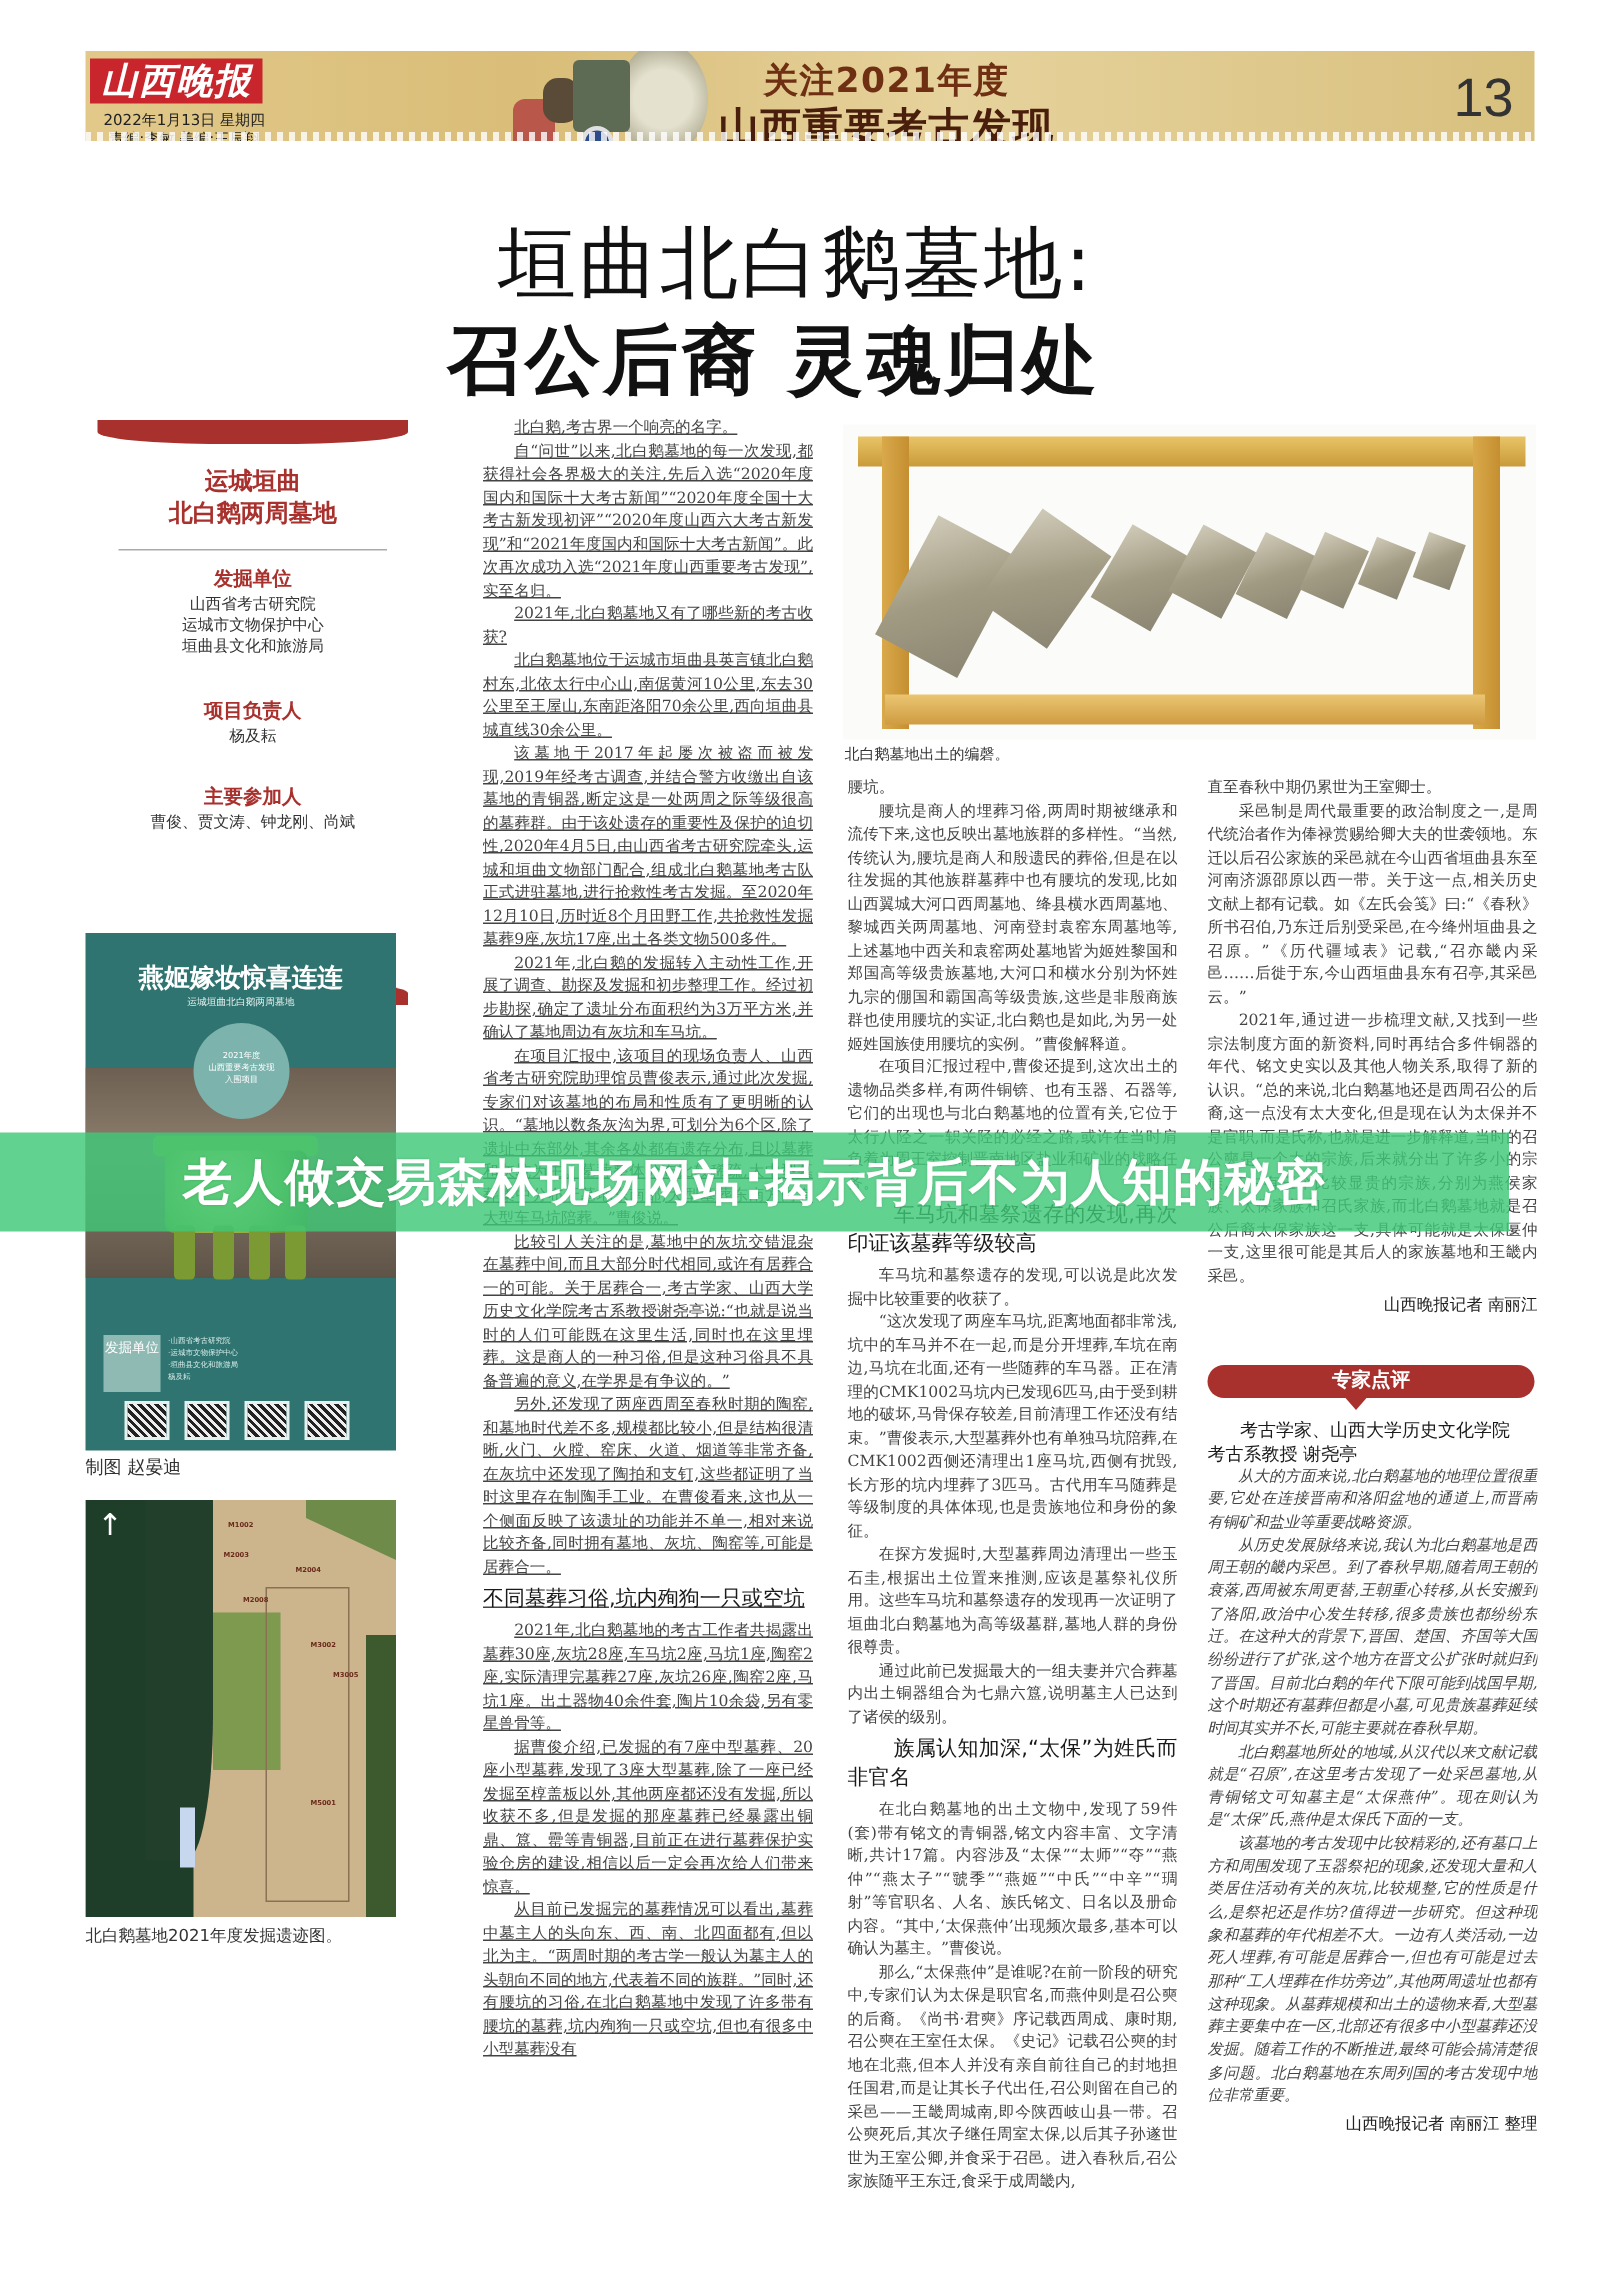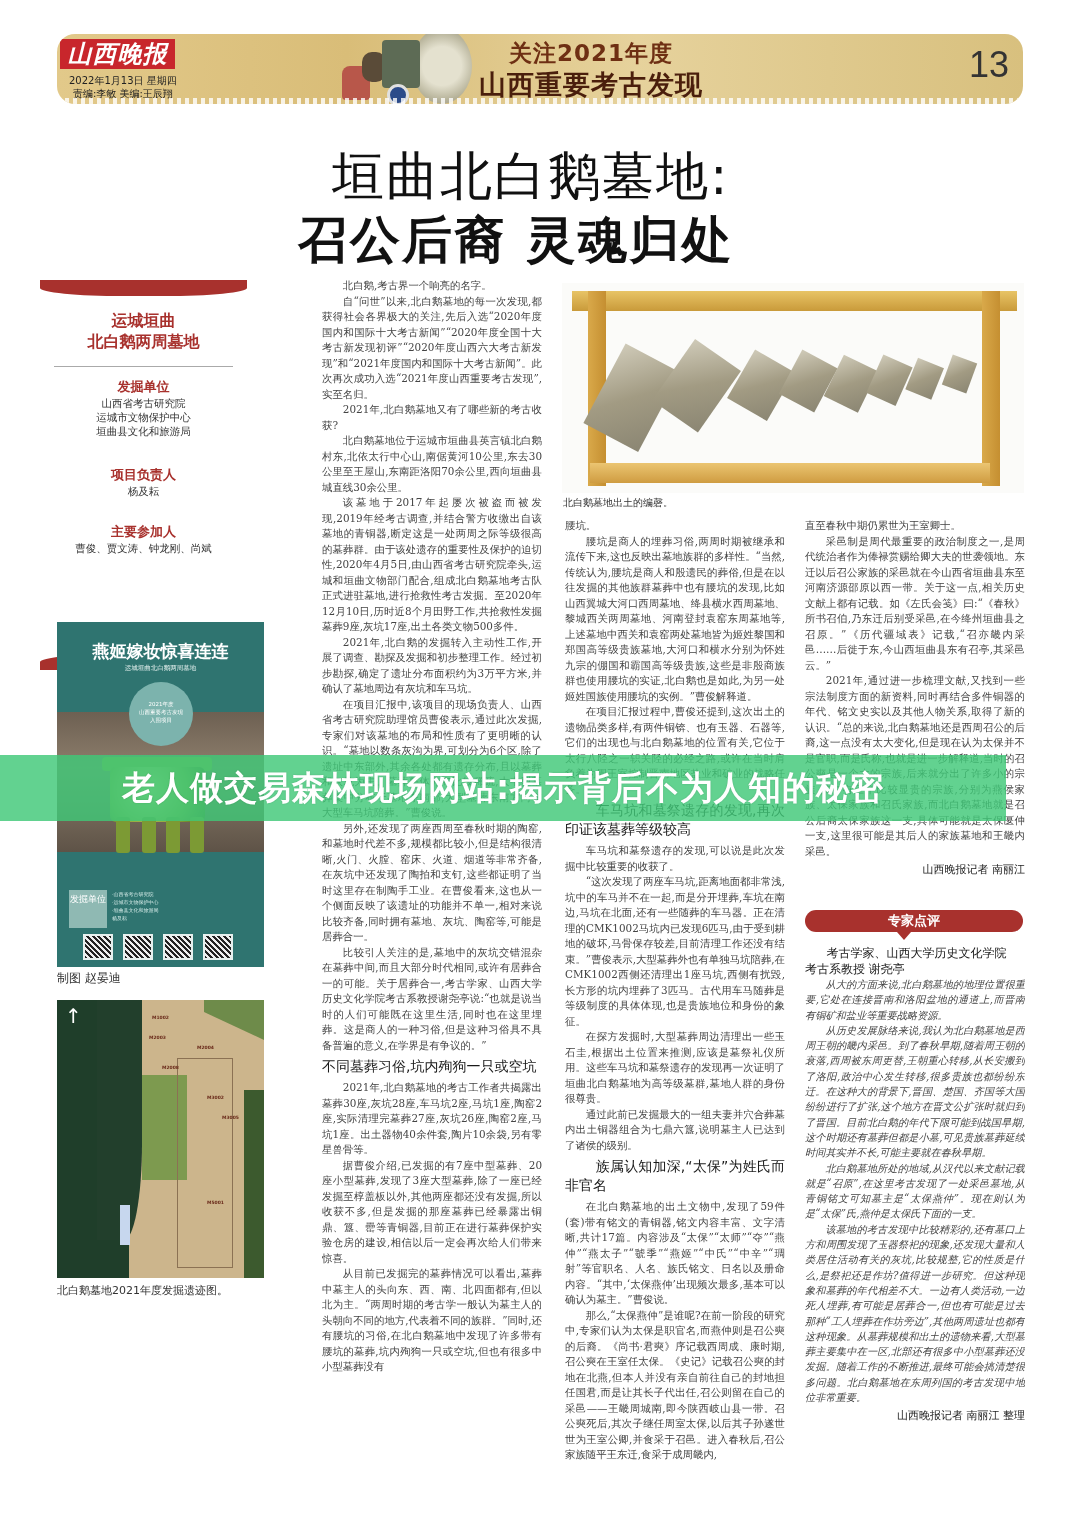--- a/index.html
+++ b/index.html
@@ -1,21 +1,21 @@
 <!DOCTYPE html>
 <html><head>
   <meta charset="utf-8">
   <style>
     * { box-sizing: border-box; margin: 0; padding: 0; }
     html, body { width: 1080px; height: 1514px; background: #ffffff; overflow: hidden; }
     body { position: relative; font-family: "DejaVu Sans", sans-serif; color: #333; }
 
     
-    .masthead { position: absolute; left: 57px; top: 34px; width: 966px; height: 70px;
-      background: linear-gradient(90deg, #e2c98a 0%, #d9bd78 30%, #e6d29c 60%, #d8c07e 100%); overflow: hidden; border-radius: 18px; }
+    .masthead { position: absolute; left: 57px; top: 34px; width: 966px; height: 60px;
+      background: linear-gradient(90deg, #e2c98a 0%, #d9bd78 30%, #e6d29c 60%, #d8c07e 100%); overflow: hidden; }
     .masthead::after { content: ""; position: absolute; left: 0; right: 0; bottom: 0; height: 6px;
       background: repeating-linear-gradient(90deg, #fff 0 4px, transparent 4px 8px); opacity: .8; }
     .logo { position: absolute; left: 3px; top: 5px; width: 115px; height: 30px; background: #c8262c; color: #fff;
       font-family: "DejaVu Serif", serif; font-style: italic; font-weight: bold; font-size: 24px; line-height: 30px; text-align: center; letter-spacing: 1px; }
     .date-line { position: absolute; left: 12px; top: 40px; font-size: 10px; color: #222; line-height: 13px; text-align: center; }
     .artifact { position: absolute; left: 275px; top: 0; width: 160px; height: 70px; }
     .artifact .jar1 { position:absolute; left:10px; top:32px; width:28px; height:34px; background:#b8574a; border-radius:8px 8px 4px 4px; }
     .artifact .jar2 { position:absolute; left:30px; top:18px; width:24px; height:30px; background:#5a4b38; border-radius:10px; }
     .artifact .ding { position:absolute; left:50px; top:6px; width:38px; height:48px; background:#5d6b55; border-radius:4px; }
     .artifact .mirror { position:absolute; left:80px; top:-6px; width:60px; height:76px; border-radius:50%; background: radial-gradient(circle, #e4e1cf 40%, #b7b39a 70%, #8f8b78 100%); }
@@ -24,21 +24,21 @@
     .banner-title .l1 { font-size: 23px; letter-spacing: 1px; color:#6e2f13; }
     .banner-title .l2 { font-size: 27px; letter-spacing: 1px; color:#4a1e0c; margin-top: -2px; }
     .page-num { position: absolute; right: 14px; top: 10px; font-size: 36px; color: #333; font-family: "Liberation Sans", sans-serif; }
 
     
     .headline { position: absolute; left: 298px; top: 145px; width: 500px; }
     .headline .h1 { font-size: 52px; color: #111; letter-spacing: 2px; font-weight: normal; line-height: 62px; padding-left: 34px; }
     .headline .h2 { font-size: 50px; color: #111; font-weight: bold; letter-spacing: 2px; line-height: 62px; margin-top: 2px; }
 
     
-    .info-box { position: absolute; left: 40px; top: 280px; width: 207px; height: 390px; }
+    .info-box { position: absolute; left: 65px; top: 280px; width: 207px; height: 390px; }
     .info-box .band-top, .info-box .band-bottom { position: absolute; left: 0; right: 0; height: 16px; background: #a8312d; }
     .info-box .band-top { top: 0; border-radius: 0 0 40% 40% / 0 0 8px 8px; }
     .info-box .band-bottom { bottom: 0; border-radius: 40% 40% 0 0 / 8px 8px 0 0; }
     .info-title { position: absolute; top: 30px; left: 0; right: 0; text-align: center; color: #a8312d; font-size: 16px; line-height: 21px; font-weight: bold; }
     .info-divider { position: absolute; top: 86px; left: 14px; right: 14px; height: 1px; background: #aaa; }
     .info-sec { position: absolute; left: 0; right: 0; text-align: center; }
     .info-sec .lab { color: #a8312d; font-weight: bold; font-size: 13px; line-height: 18px; }
     .info-sec .val { color: #333; font-size: 10.5px; line-height: 14px; }
 
     
@@ -213,30 +213,30 @@
   <div class="chime" style="left:128px;top:72px;width:56px;height:75px;transform:rotate(35deg)"></div>
   <div class="chime" style="left:190px;top:78px;width:46px;height:56px;transform:rotate(30deg)"></div>
   <div class="chime" style="left:238px;top:76px;width:40px;height:50px;transform:rotate(28deg)"></div>
   <div class="chime" style="left:280px;top:80px;width:38px;height:46px;transform:rotate(26deg)"></div>
   <div class="chime" style="left:320px;top:78px;width:32px;height:42px;transform:rotate(24deg)"></div>
   <div class="chime" style="left:355px;top:80px;width:28px;height:34px;transform:rotate(22deg)"></div>
   <div class="chime" style="left:390px;top:76px;width:26px;height:32px;transform:rotate(20deg)"></div>
 </div>
 <div class="photo-caption">北白鹅墓地出土的编磬。</div>
 
-<div class="col" id="col1" style="max-height: 1217px; overflow: hidden;">
+<div class="col" id="col1" style="max-height: 1217px; overflow: hidden; text-decoration: underline;">
     <p>北白鹅,考古界一个响亮的名字。</p>
     <p>自“问世”以来,北白鹅墓地的每一次发现,都获得社会各界极大的关注,先后入选“2020年度国内和国际十大考古新闻”“2020年度全国十大考古新发现初评”“2020年度山西六大考古新发现”和“2021年度国内和国际十大考古新闻”。此次再次成功入选“2021年度山西重要考古发现”,实至名归。</p>
     <p>2021年,北白鹅墓地又有了哪些新的考古收获?</p>
     <p>北白鹅墓地位于运城市垣曲县英言镇北白鹅村东,北依太行中心山,南倨黄河10公里,东去30公里至王屋山,东南距洛阳70余公里,西向垣曲县城直线30余公里。</p>
     <p>该墓地于2017年起屡次被盗而被发现,2019年经考古调查,并结合警方收缴出自该墓地的青铜器,断定这是一处两周之际等级很高的墓葬群。由于该处遗存的重要性及保护的迫切性,2020年4月5日,由山西省考古研究院牵头,运城和垣曲文物部门配合,组成北白鹅墓地考古队正式进驻墓地,进行抢救性考古发掘。至2020年12月10日,历时近8个月田野工作,共抢救性发掘墓葬9座,灰坑17座,出土各类文物500多件。</p>
     <p>2021年,北白鹅的发掘转入主动性工作,开展了调查、勘探及发掘和初步整理工作。经过初步勘探,确定了遗址分布面积约为3万平方米,并确认了墓地周边有灰坑和车马坑。</p>
     <p>在项目汇报中,该项目的现场负责人、山西省考古研究院助理馆员曹俊表示,通过此次发掘,专家们对该墓地的布局和性质有了更明晰的认识。“墓地以数条灰沟为界,可划分为6个区,除了遗址中东部外,其余各处都有遗存分布,且以墓葬和灰坑为主。墓葬整体分布比较稀疏,大中型墓葬集中分布于墓地东南部,大型墓葬东南方向有大型车马坑陪葬。”曹俊说。</p>
+    <p>比较引人关注的是,墓地中的灰坑交错混杂在墓葬中间,而且大部分时代相同,或许有居葬合一的可能。关于居葬合一,考古学家、山西大学历史文化学院考古系教授谢尧亭说:“也就是说当时的人们可能既在这里生活,同时也在这里埋葬。这是商人的一种习俗,但是这种习俗具不具备普遍的意义,在学界是有争议的。”</p>
     <p>另外,还发现了两座西周至春秋时期的陶窑,和墓地时代差不多,规模都比较小,但是结构很清晰,火门、火膛、窑床、火道、烟道等非常齐备,在灰坑中还发现了陶拍和支钉,这些都证明了当时这里存在制陶手工业。在曹俊看来,这也从一个侧面反映了该遗址的功能并不单一,相对来说比较齐备,同时拥有墓地、灰坑、陶窑等,可能是居葬合一。</p>
-    <p>比较引人关注的是,墓地中的灰坑交错混杂在墓葬中间,而且大部分时代相同,或许有居葬合一的可能。关于居葬合一,考古学家、山西大学历史文化学院考古系教授谢尧亭说:“也就是说当时的人们可能既在这里生活,同时也在这里埋葬。这是商人的一种习俗,但是这种习俗具不具备普遍的意义,在学界是有争议的。”</p>
     <h3 class="flat">不同墓葬习俗,坑内殉狗一只或空坑</h3>
     <p>2021年,北白鹅墓地的考古工作者共揭露出墓葬30座,灰坑28座,车马坑2座,马坑1座,陶窑2座,实际清理完墓葬27座,灰坑26座,陶窑2座,马坑1座。出土器物40余件套,陶片10余袋,另有零星兽骨等。</p>
     <p>据曹俊介绍,已发掘的有7座中型墓葬、20座小型墓葬,发现了3座大型墓葬,除了一座已经发掘至椁盖板以外,其他两座都还没有发掘,所以收获不多,但是发掘的那座墓葬已经暴露出铜鼎、簋、罍等青铜器,目前正在进行墓葬保护实验仓房的建设,相信以后一定会再次给人们带来惊喜。</p>
     <p>从目前已发掘完的墓葬情况可以看出,墓葬中墓主人的头向东、西、南、北四面都有,但以北为主。“两周时期的考古学一般认为墓主人的头朝向不同的地方,代表着不同的族群。”同时,还有腰坑的习俗,在北白鹅墓地中发现了许多带有腰坑的墓葬,坑内殉狗一只或空坑,但也有很多中小型墓葬没有</p>
   </div>
 <div class="col" id="col2" style="max-height: 977px; overflow: hidden;">
     <p class="noindent">腰坑。</p>
     <p>腰坑是商人的埋葬习俗,两周时期被继承和流传下来,这也反映出墓地族群的多样性。“当然,传统认为,腰坑是商人和殷遗民的葬俗,但是在以往发掘的其他族群墓葬中也有腰坑的发现,比如山西翼城大河口西周墓地、绛县横水西周墓地、黎城西关两周墓地、河南登封袁窑东周墓地等,上述墓地中西关和袁窑两处墓地皆为姬姓黎国和郑国高等级贵族墓地,大河口和横水分别为怀姓九宗的倗国和霸国高等级贵族,这些是非殷商族群也使用腰坑的实证,北白鹅也是如此,为另一处姬姓国族使用腰坑的实例。”曹俊解释道。</p>
     <p>在项目汇报过程中,曹俊还提到,这次出土的遗物品类多样,有两件铜锛、也有玉器、石器等,它们的出现也与北白鹅墓地的位置有关,它位于太行八陉之一轵关陉的必经之路,或许在当时肩负着为周王室控制晋南地区盐业和矿业的战略任务。</p>
     <h3>车马坑和墓祭遗存的发现,再次印证该墓葬等级较高</h3>

